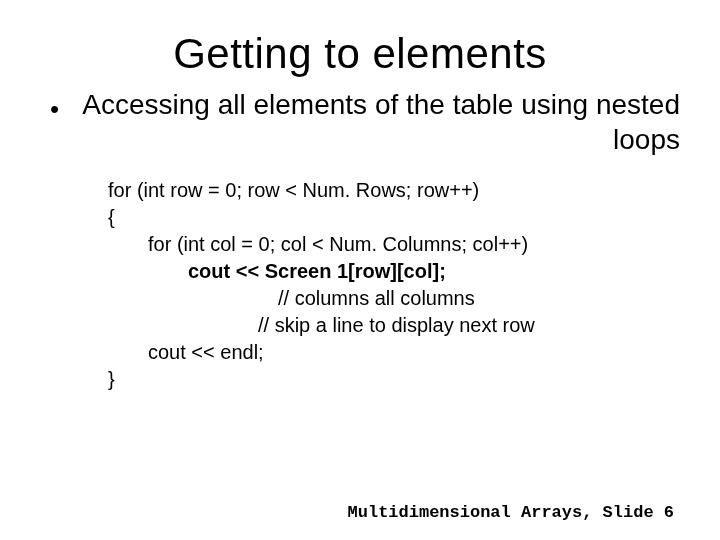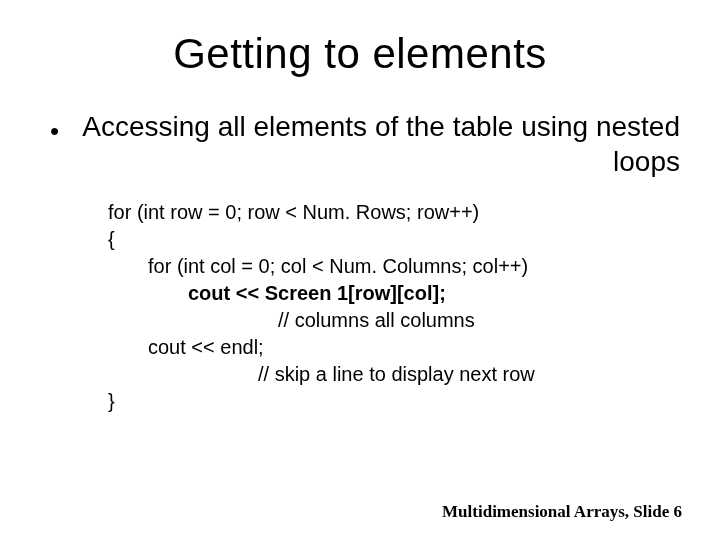--- a/index.html
+++ b/index.html
@@ -19,21 +19,21 @@
     .slide {
       padding: 30px 40px 20px 40px;
       width: 100%;
       height: 100%;
       position: relative;
     }
     .title {
       font-size: 42px;
       font-weight: normal;
       text-align: center;
-      margin-bottom: 31px;
+      margin-bottom: 9px;
       letter-spacing: 0.5px;
     }
     .bullet-row {
       display: flex;
       align-items: flex-start;
       margin-bottom: 20px;
       padding-left: 10px;
     }
     .bullet {
       font-size: 26px;
@@ -55,42 +55,42 @@
     .code-line {
       white-space: pre;
     }
     .indent1 { padding-left: 40px; }
     .indent2 { padding-left: 80px; font-weight: bold; }
     .indent3 { padding-left: 170px; }
     .indent-comment { padding-left: 150px; }
     .footer {
       position: absolute;
       bottom: 18px;
-      right: 38px;
+      right: 46px;
       font-size: 17px;
       font-weight: bold;
-      font-family: Liberation Serif, serif;
+      font-family: Liberation Mono, monospace;
     }
   </style>
 </head>
 <body>
 
 <div class="slide">
   <h1 class="title">Getting to elements</h1>
 
   <div class="bullet-row">
     <span class="bullet">•</span>
     <span class="bullet-text">Accessing all elements of the table using nested loops</span>
   </div>
 
   <div class="code-block">
     <div class="code-line">for (int row = 0; row &lt; Num. Rows; row++)</div>
     <div class="code-line">{</div>
     <div class="code-line indent1">for (int col = 0; col &lt; Num. Columns; col++)</div>
     <div class="code-line indent2">cout &lt;&lt; Screen 1[row][col];</div>
     <div class="code-line indent3">// columns all columns</div>
+    <div class="code-line indent-comment">// skip a line to display next row</div>
     <div class="code-line indent1">cout &lt;&lt; endl;</div>
-    <div class="code-line indent-comment">// skip a line to display next row</div>
     <div class="code-line">}</div>
   </div>
 
   <div class="footer">Multidimensional Arrays, Slide 6</div>
 </div>
 
 </body></html>

